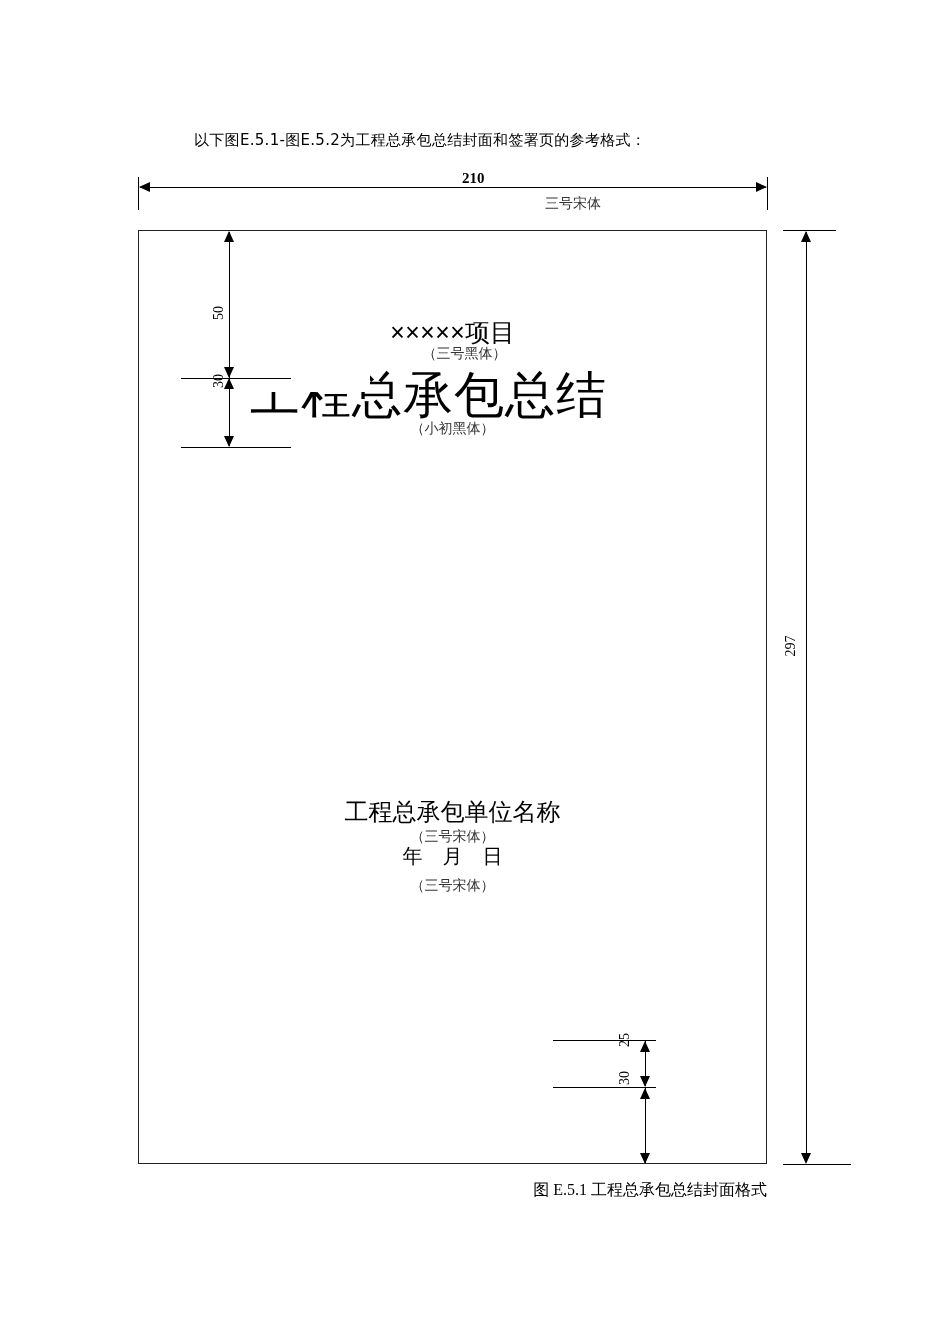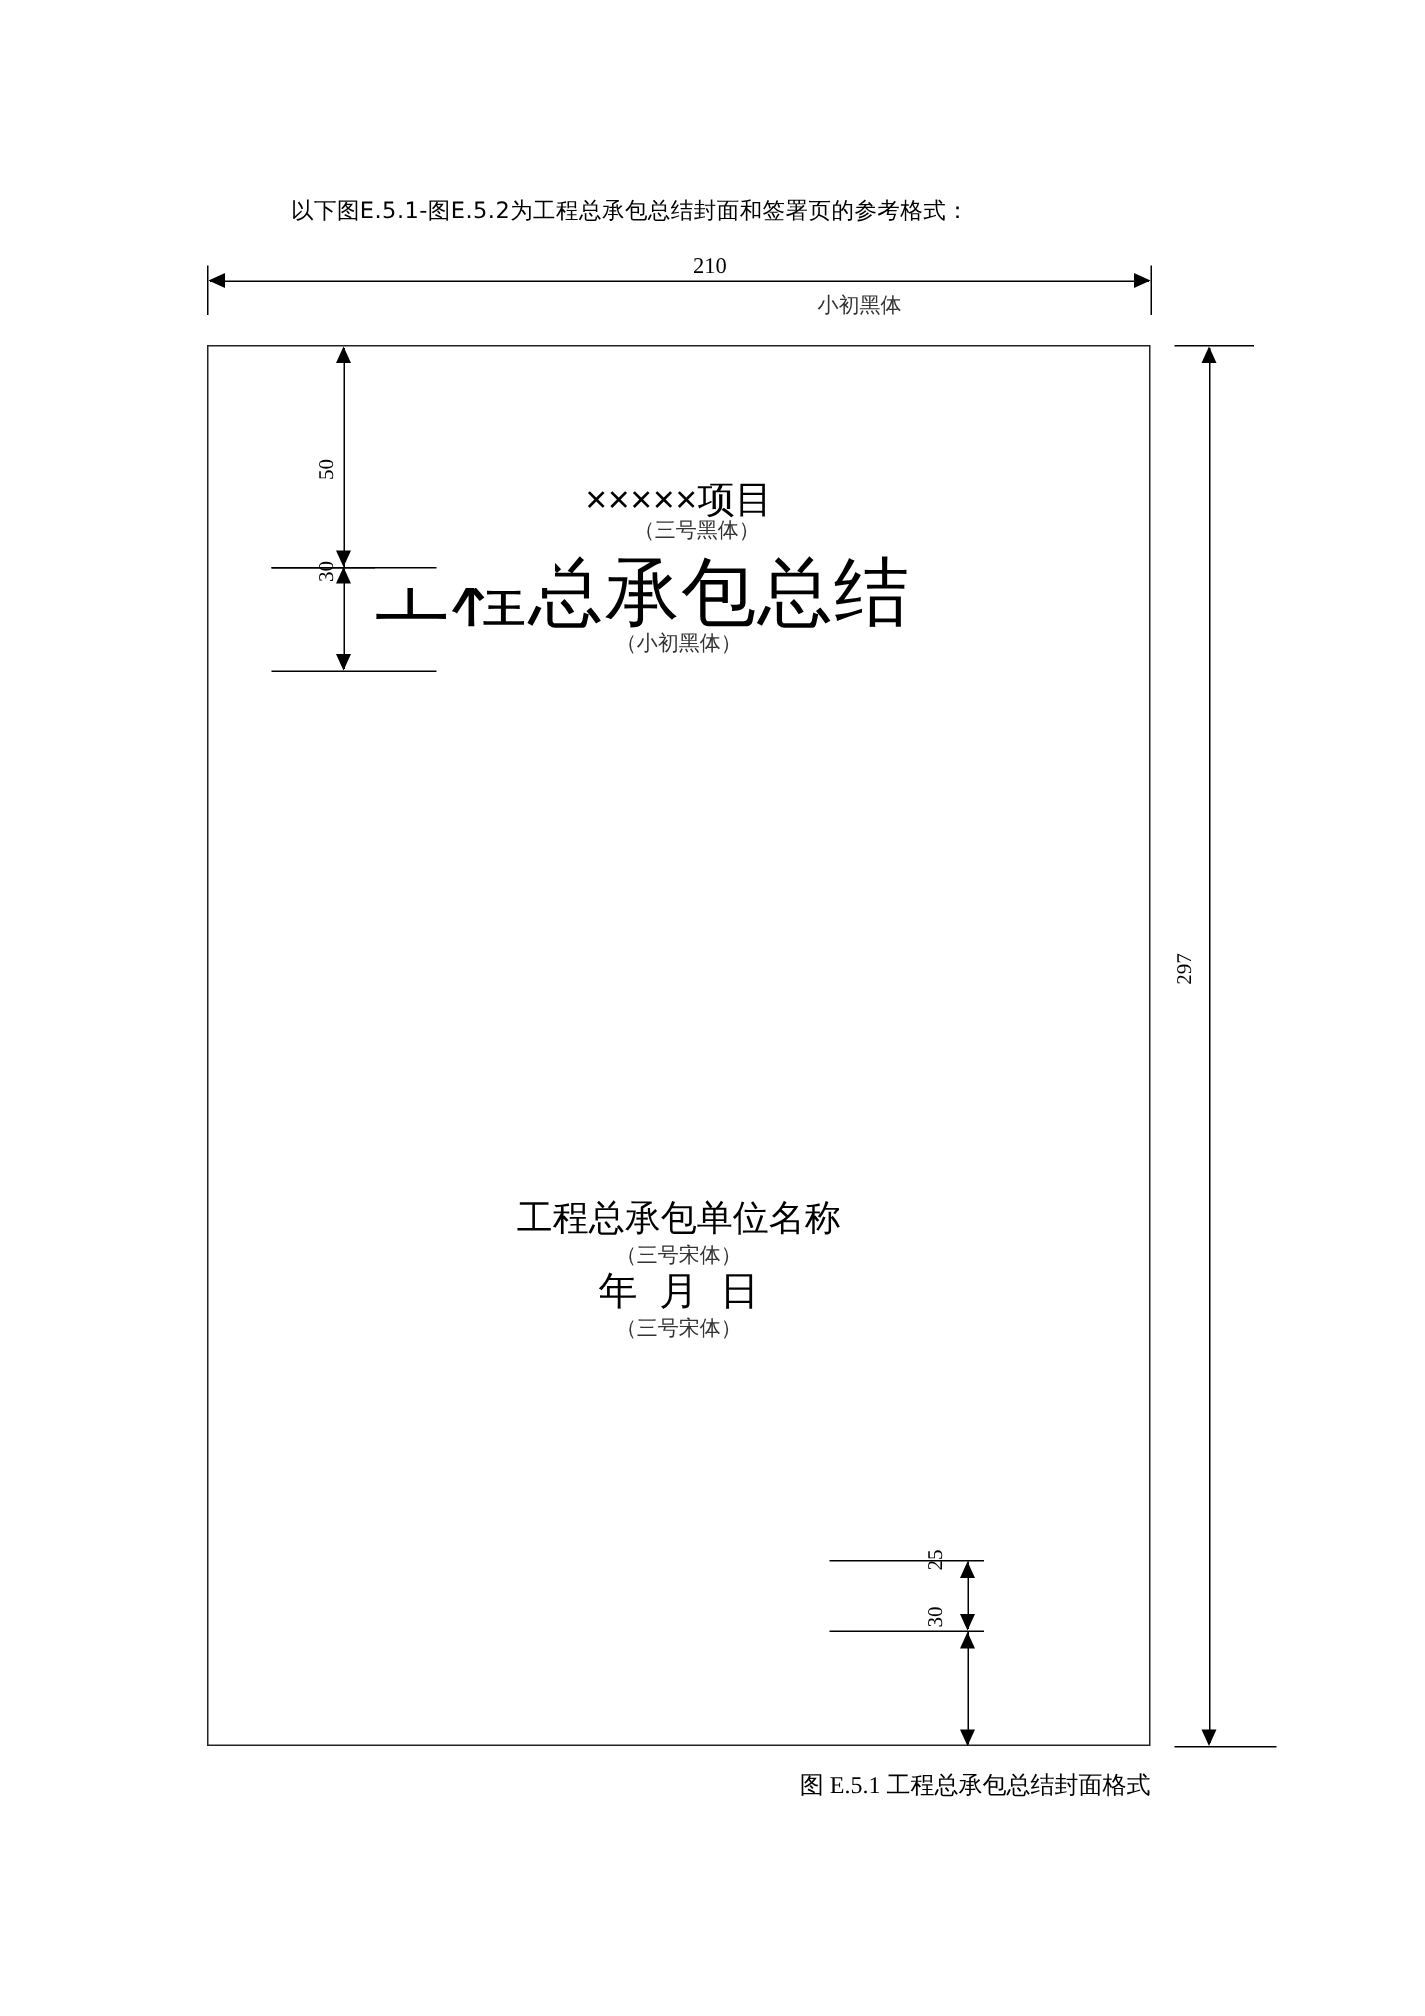--- a/index.html
+++ b/index.html
@@ -21,37 +21,37 @@
     .vtext { position: absolute; transform: rotate(-90deg); transform-origin: center center;
              font-family: "Liberation Serif", serif; font-size: 14px; white-space: nowrap; }
     .center-text { position: absolute; left: 138px; width: 629px; text-align: center; white-space: nowrap; }
     .note { font-size: 14px; color: #333; font-family: "DejaVu Sans", sans-serif; }
     .project-title { font-size: 25px; font-family: Liberation Mono, monospace; }
     .main-title-wrap { position: absolute; left: 250px; top: 362px; width: 420px; height: 60px; overflow: hidden; }
     .main-title { position: absolute; left: 0; top: 0; font-size: 50px; font-weight: normal;
                   font-family: "DejaVu Sans", sans-serif; white-space: nowrap; letter-spacing: 1px; text-align: right; }
     .clip-mask { position: absolute; left: 250px; top: 362px; width: 120px; height: 30px; background: #fff; }
     .unit-name { font-size: 24px; font-family: "DejaVu Serif", serif; }
-    .date-line { font-size: 26px; font-family: Liberation Serif, serif; word-spacing: 8px; }
+    .date-line { font-size: 20px; font-family: Liberation Mono, monospace; word-spacing: 8px; }
     .caption { position: absolute; left: 138px; width: 629px; top: 1180px; text-align: right;
                font-size: 16px; font-family: "Liberation Serif", "DejaVu Serif", serif; }
   </style>
 </head>
 <body>
 
 <div class="abs intro">以下图E.5.1-图E.5.2为工程总承包总结封面和签署页的参考格式：</div>
 
 <div>
   <div class="vline" style="left:138px; top:177px; height:33px;"></div>
   <div class="vline" style="left:767px; top:177px; height:33px;"></div>
   <div class="hline" style="left:140px; top:187px; width:626px;"></div>
   <div class="arrow-left" style="left:139px; top:182px;"></div>
   <div class="arrow-right" style="left:756px; top:182px;"></div>
-  <div class="abs serif" style="left:462px; top:170px; font-size:15px;">210</div>
-  <div class="abs" style="left:545px; top:195px; font-size:14px; color:#333;">小初黑体</div>
+  <div class="abs serif" style="left:462px; top:170px; font-size:15px;font-weight:bold;">210</div>
+  <div class="abs" style="left:545px; top:195px; font-size:14px; color:#333;">三号宋体</div>
 </div>
 
 <div class="frame"></div>
 
 <div>
   <div class="hline" style="left:783px; top:230px; width:53px;"></div>
   <div class="hline" style="left:783px; top:1164px; width:68px;"></div>
   <div class="vline" style="left:806px; top:232px; height:930px;"></div>
   <div class="arrow-up" style="left:801px; top:231px;"></div>
   <div class="arrow-down" style="left:801px; top:1153px;"></div>

